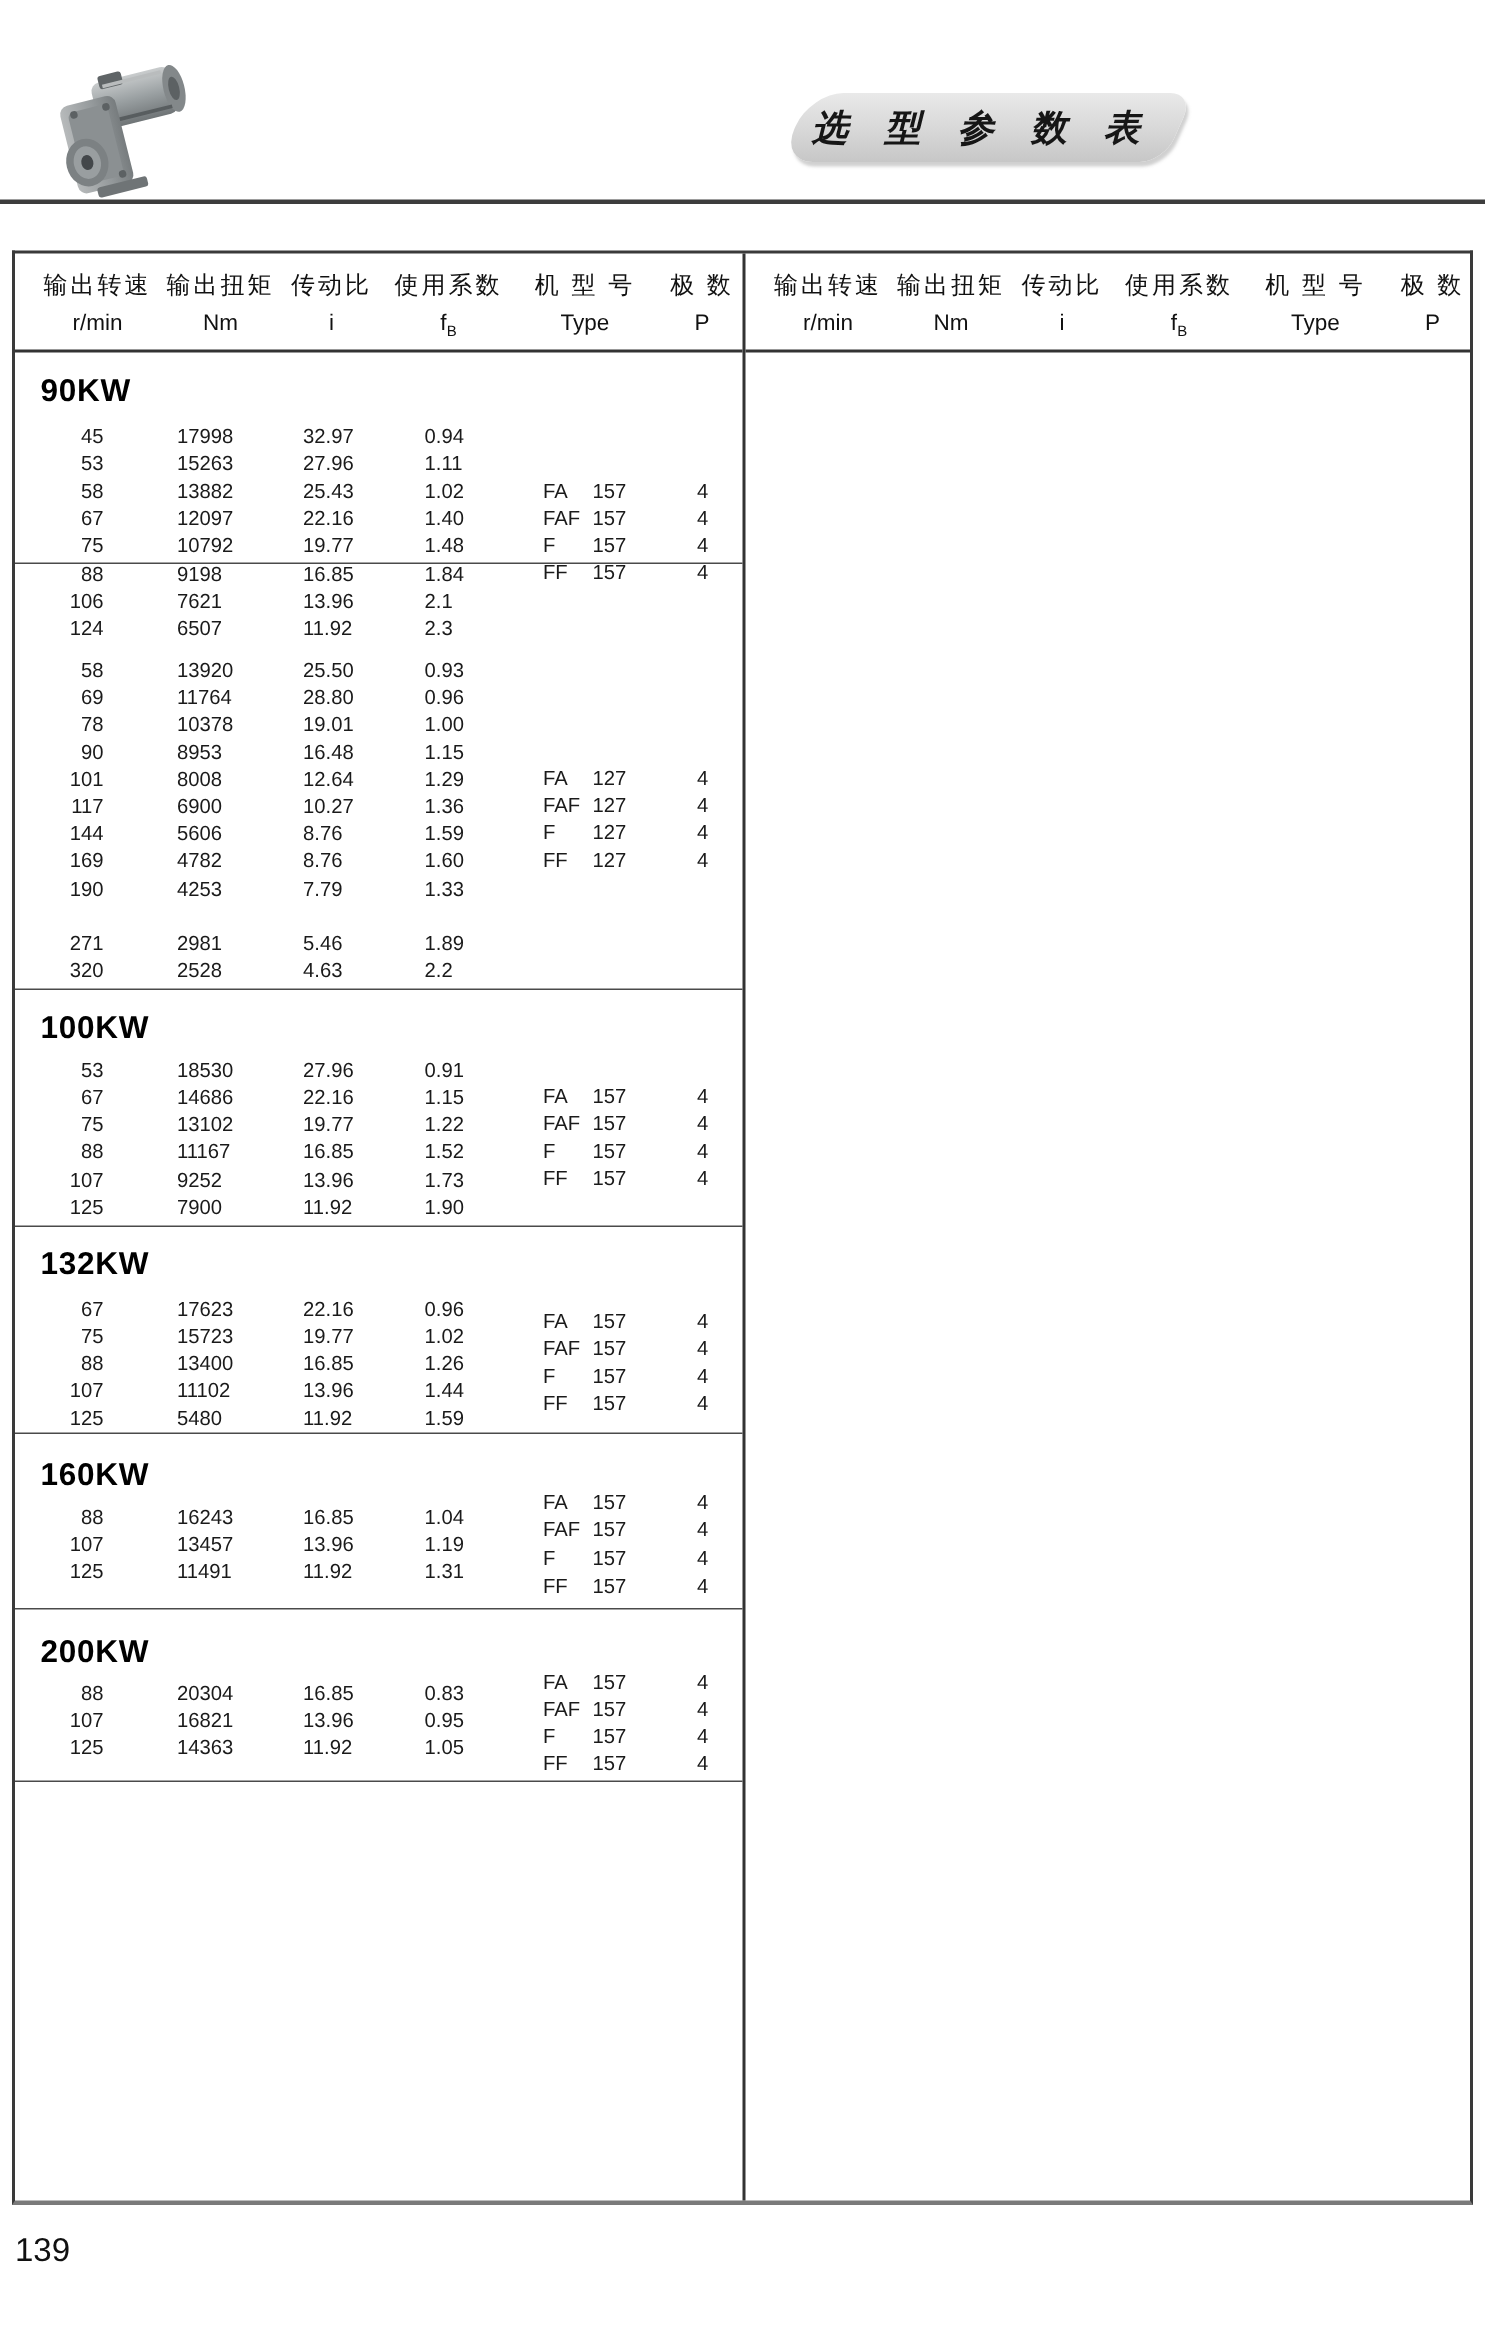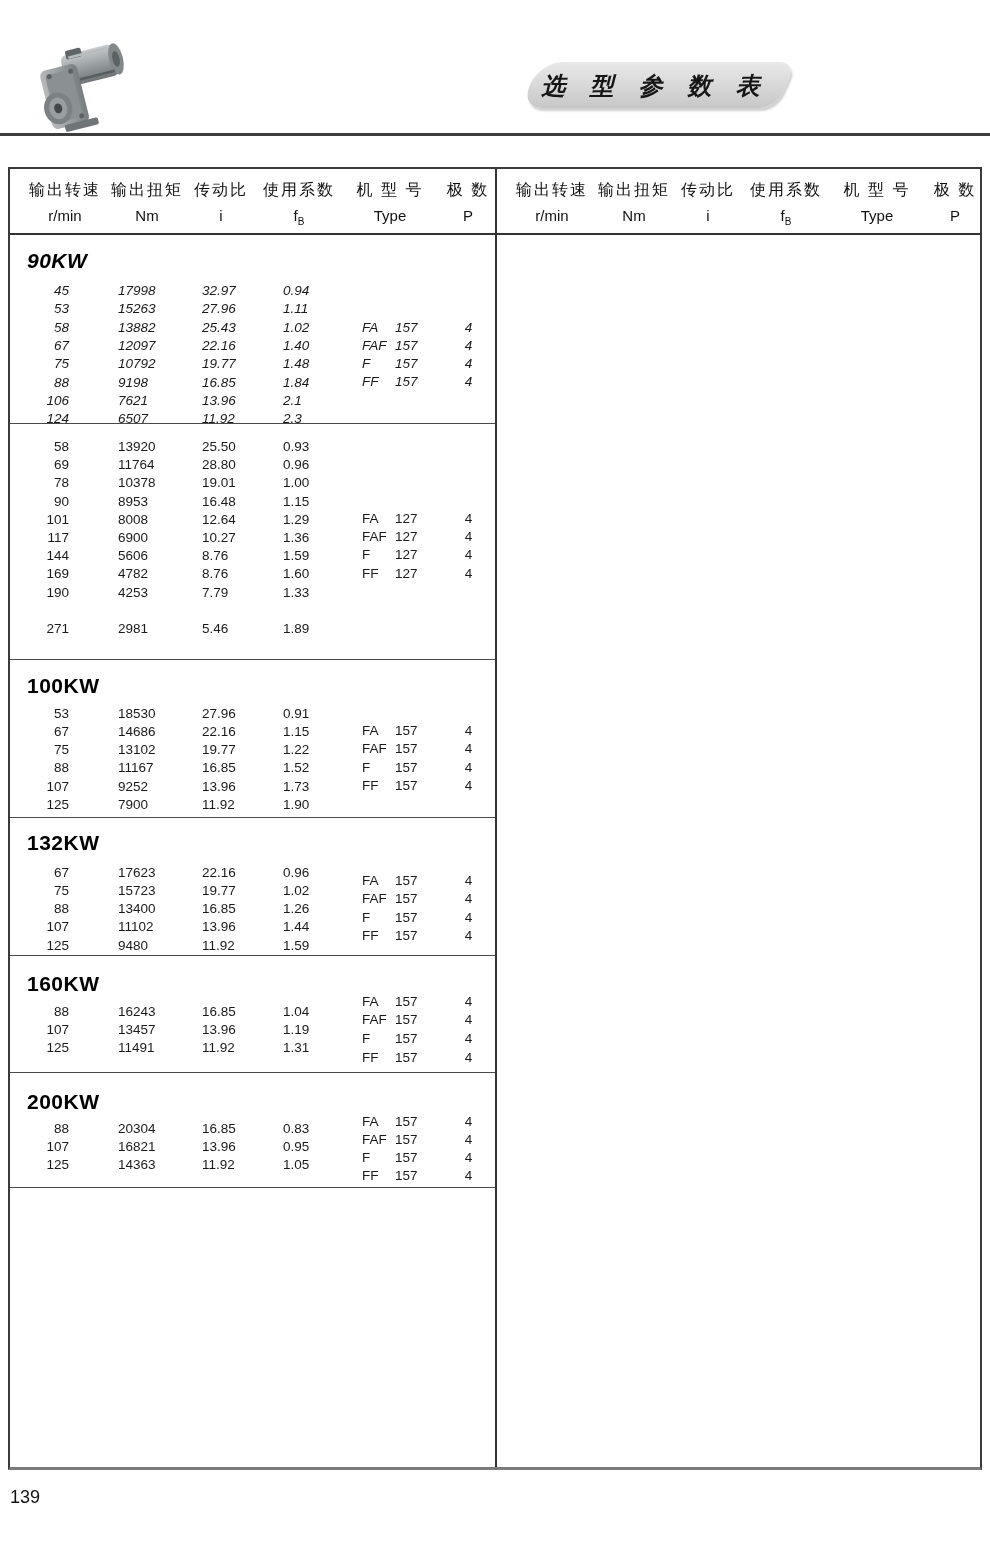--- a/index.html
+++ b/index.html
@@ -41,21 +41,21 @@
   .drow{position:absolute;left:0;width:100%;height:18px;font-size:13.5px;}
   .c1{position:absolute;left:14px;width:45px;text-align:right;}
   .c2{position:absolute;left:108px;}
   .c3{position:absolute;left:192px;}
   .c4{position:absolute;left:273px;}
   .trow{position:absolute;left:330px;width:155px;height:18px;font-size:13.5px;}
   .tser{position:absolute;left:22px;width:33px;}
   .tsize{position:absolute;left:55px;}
   .pval{position:absolute;left:100px;width:57px;text-align:center;}
 
-  .pageno{position:absolute;left:10px;top:1487px;font-size:18px;color:#101010;}
+  .pageno{position:absolute;left:10px;top:1487px;font-size:22px;color:#101010;}
 </style>
 </head>
 <body>
 
 <div class="page">
 
   <div class="gm-wrap">
     <svg width="112" height="96" viewBox="0 0 112 96">
       <defs>
         <linearGradient id="gmot" x1="0" y1="0" x2="0" y2="1">
@@ -109,21 +109,21 @@
           <span class="hz" style="left: 211px;">传动比</span>
           <span class="he" style="left: 211px;">i</span>
           <span class="hz" style="left: 289px;">使用系数</span>
           <span class="he" style="left: 289px;">f<sub>B</sub></span>
           <span class="hz" style="left: 380px;">机 型 号</span>
           <span class="he" style="left: 380px;">Type</span>
           <span class="hz" style="left: 458px;">极 数</span>
           <span class="he" style="left: 458px;">P</span>
         </div>
       <div class="half-body">
-          <div class="section" style="top: 0px; height: 189px; font-style: italic;">
+          <div class="section" style="top: 0px; height: 141px;">
             <div class="sec-title" style="top: 14px;">90KW</div>
             <div class="drow" style="top: 48px;">
               <span class="c1">45</span>
               <span class="c2">17998</span>
               <span class="c3">32.97</span>
               <span class="c4">0.94</span>
             </div>
             <div class="drow" style="top: 66.3px;">
               <span class="c1">53</span>
               <span class="c2">15263</span>
@@ -240,20 +240,26 @@
               <span class="c1">190</span>
               <span class="c2">4253</span>
               <span class="c3">7.79</span>
               <span class="c4">1.33</span>
             </div>
             <div class="drow" style="top: 191px;">
               <span class="c1">271</span>
               <span class="c2">2981</span>
               <span class="c3">5.46</span>
               <span class="c4">1.89</span>
+            </div>
+            <div class="drow" style="top: 209.2px;">
+              <span class="c1">320</span>
+              <span class="c2">2528</span>
+              <span class="c3">4.63</span>
+              <span class="c4">2.2</span>
             </div>
             <div class="trow" style="top: 81px;">
               <span class="tser">FA</span>
               <span class="tsize">127</span>
               <span class="pval">4</span>
             </div>
             <div class="trow" style="top: 99.2px;">
               <span class="tser">FAF</span>
               <span class="tsize">127</span>
               <span class="pval">4</span>
@@ -349,21 +355,21 @@
               <span class="c4">1.26</span>
             </div>
             <div class="drow" style="top: 101.4px;">
               <span class="c1">107</span>
               <span class="c2">11102</span>
               <span class="c3">13.96</span>
               <span class="c4">1.44</span>
             </div>
             <div class="drow" style="top: 119.7px;">
               <span class="c1">125</span>
-              <span class="c2">9480</span>
+              <span class="c2">5480</span>
               <span class="c3">11.92</span>
               <span class="c4">1.59</span>
             </div>
             <div class="trow" style="top: 54.5px;">
               <span class="tser">FA</span>
               <span class="tsize">157</span>
               <span class="pval">4</span>
             </div>
             <div class="trow" style="top: 73.1px;">
               <span class="tser">FAF</span>

